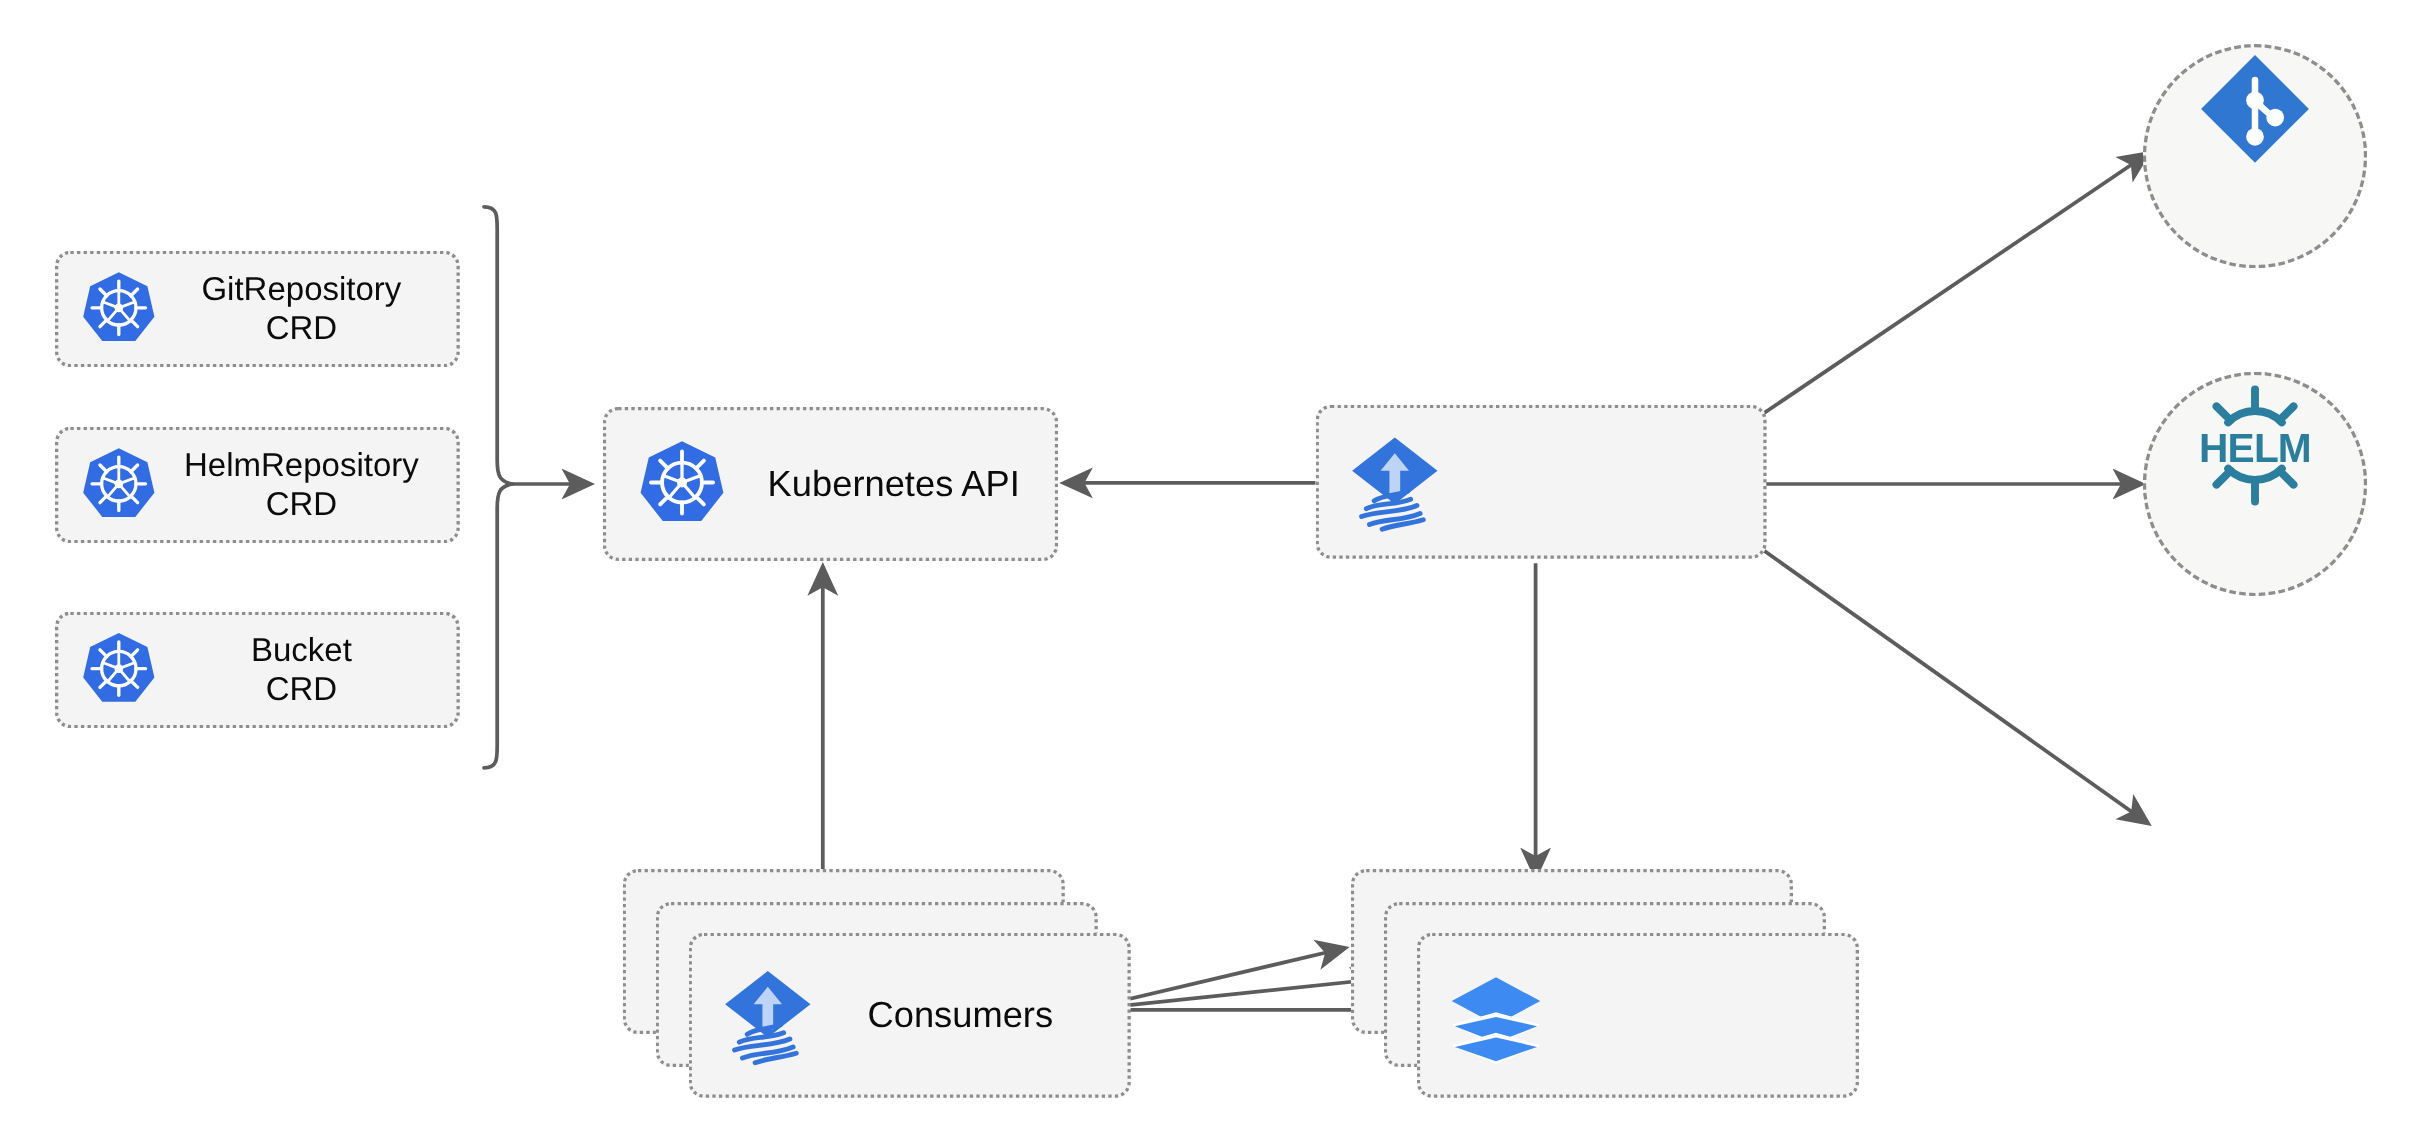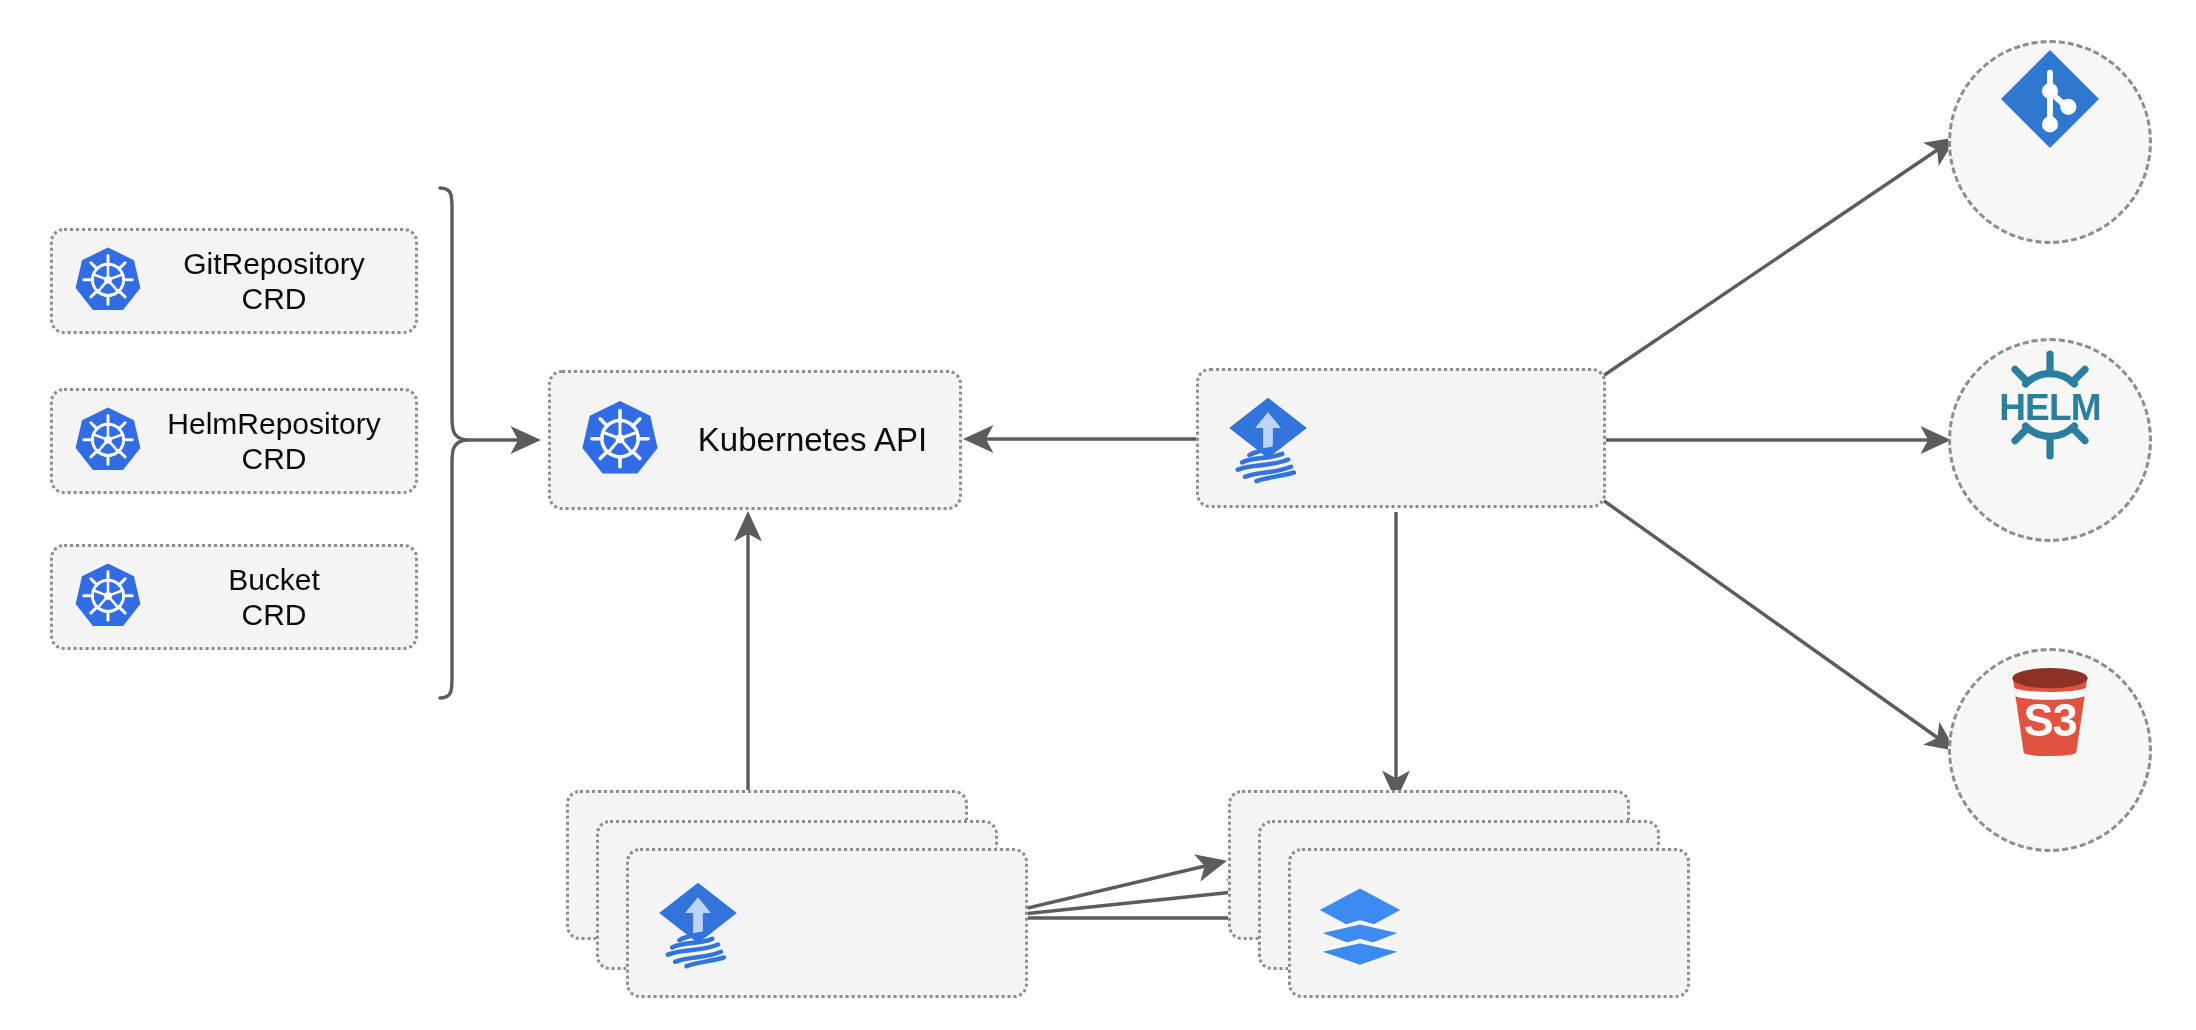--- a/index.html
+++ b/index.html
@@ -151,21 +151,21 @@
           <line x1="32" y1="31" x2="23" y2="41.5"></line>
           <line x1="32" y1="31" x2="20.2" y2="26.6"></line>
         </g>
         <circle cx="32" cy="31" r="3.4" fill="#ffffff"></circle>
       </svg>
     </span>
     <span class="lbl">HelmRepository
 CRD</span>
   </div>
 
-  <div class="node crd" style="left:50px;top:544px;">
+  <div class="node crd" style="left:50px;top:556px;">
     <span class="ico">
       <svg width="74" height="74" viewBox="0 0 64 64">
         <polygon points="32,3 54.5,14 60,38 45,57 19,57 4,38 9.5,14" fill="#326ce5"></polygon>
         <g fill="none" stroke="#ffffff" stroke-width="2.6" stroke-linecap="round">
           <circle cx="32" cy="31" r="13.5"></circle>
           <line x1="32" y1="10" x2="32" y2="17.5"></line>
           <line x1="32" y1="44.5" x2="32" y2="52"></line>
           <line x1="11" y1="31" x2="18.5" y2="31"></line>
           <line x1="45.5" y1="31" x2="53" y2="31"></line>
           <line x1="17.2" y1="16.2" x2="22.5" y2="21.5"></line>
@@ -240,20 +240,21 @@
         <path d="M32 14 L41 25 L35.4 25 L35.4 41 L28.6 41 L28.6 25 L23 25 Z" fill="#bdd4f7"></path>
         <g stroke="#3273dc" stroke-width="3.1" stroke-linecap="round" fill="none">
           <path d="M19 44 C25 40, 33 41, 40 38"></path>
           <path d="M14 49 C22 45, 32 47, 42 43"></path>
           <path d="M11 54 C21 50, 34 52, 46 47"></path>
           <path d="M16 59 C26 55, 36 57, 48 52"></path>
           <path d="M24 62 C32 59, 40 59, 50 56"></path>
         </g>
       </svg>
     </span>
+    <span class="lbl">Consumers</span>
   </div>
 
   <div class="stack-back" style="left:1228px;top:790px;width:402px;height:150px;"></div>
   <div class="stack-back stack-mid" style="left:1258px;top:820px;width:402px;height:150px;"></div>
   <div class="node wide" style="left:1288px;top:848px;width:402px;height:150px;">
     <span class="ico">
       <svg width="92" height="92" viewBox="0 0 64 64">
         <polygon points="32,8 60,23 32,38 4,23" fill="#3d8bf2"></polygon>
         <polygon points="32,30 60,38 32,51 4,38" fill="#ffffff"></polygon>
         <polygon points="32,33 58,39 32,49 6,39" fill="#3d8bf2"></polygon>
@@ -289,24 +290,14 @@
           <line x1="14.5" y1="14.2" x2="19.6" y2="19.3"></line>
           <line x1="49.5" y1="14.2" x2="44.4" y2="19.3"></line>
           <line x1="14.5" y1="49.8" x2="19.6" y2="44.7"></line>
           <line x1="49.5" y1="49.8" x2="44.4" y2="44.7"></line>
         </g>
         <text x="32" y="39.4" text-anchor="middle" font-family="Liberation Sans, sans-serif" font-size="18.5" font-weight="bold" letter-spacing="-0.4" fill="#2a7e9e">HELM</text>
       </svg>
     </span>
   </div>
 
-  <div class="circle" style="left:1948px;top:648px;">
-    <span>
-      <svg width="116" height="116" viewBox="0 0 64 64">
-        <path d="M11.5 15 L17.5 56 C18 58.6 45.8 58.6 46.5 56 L52.5 15 Z" fill="#e15241"></path>
-        <ellipse cx="32" cy="15" rx="20.8" ry="5.6" fill="#8c3123"></ellipse>
-        <path d="M12.2 20.3 C17 23.4 47 23.4 51.8 20.3 L51 25 C44 27.6 20 27.6 13 25 Z" fill="#ffffff"></path>
-        <text x="32" y="47" text-anchor="middle" font-family="Liberation Sans, sans-serif" font-size="25" font-weight="bold" letter-spacing="-0.6" fill="#ffffff">S3</text>
-      </svg>
-    </span>
-  </div>
 
 </div>
 
 </body></html>

